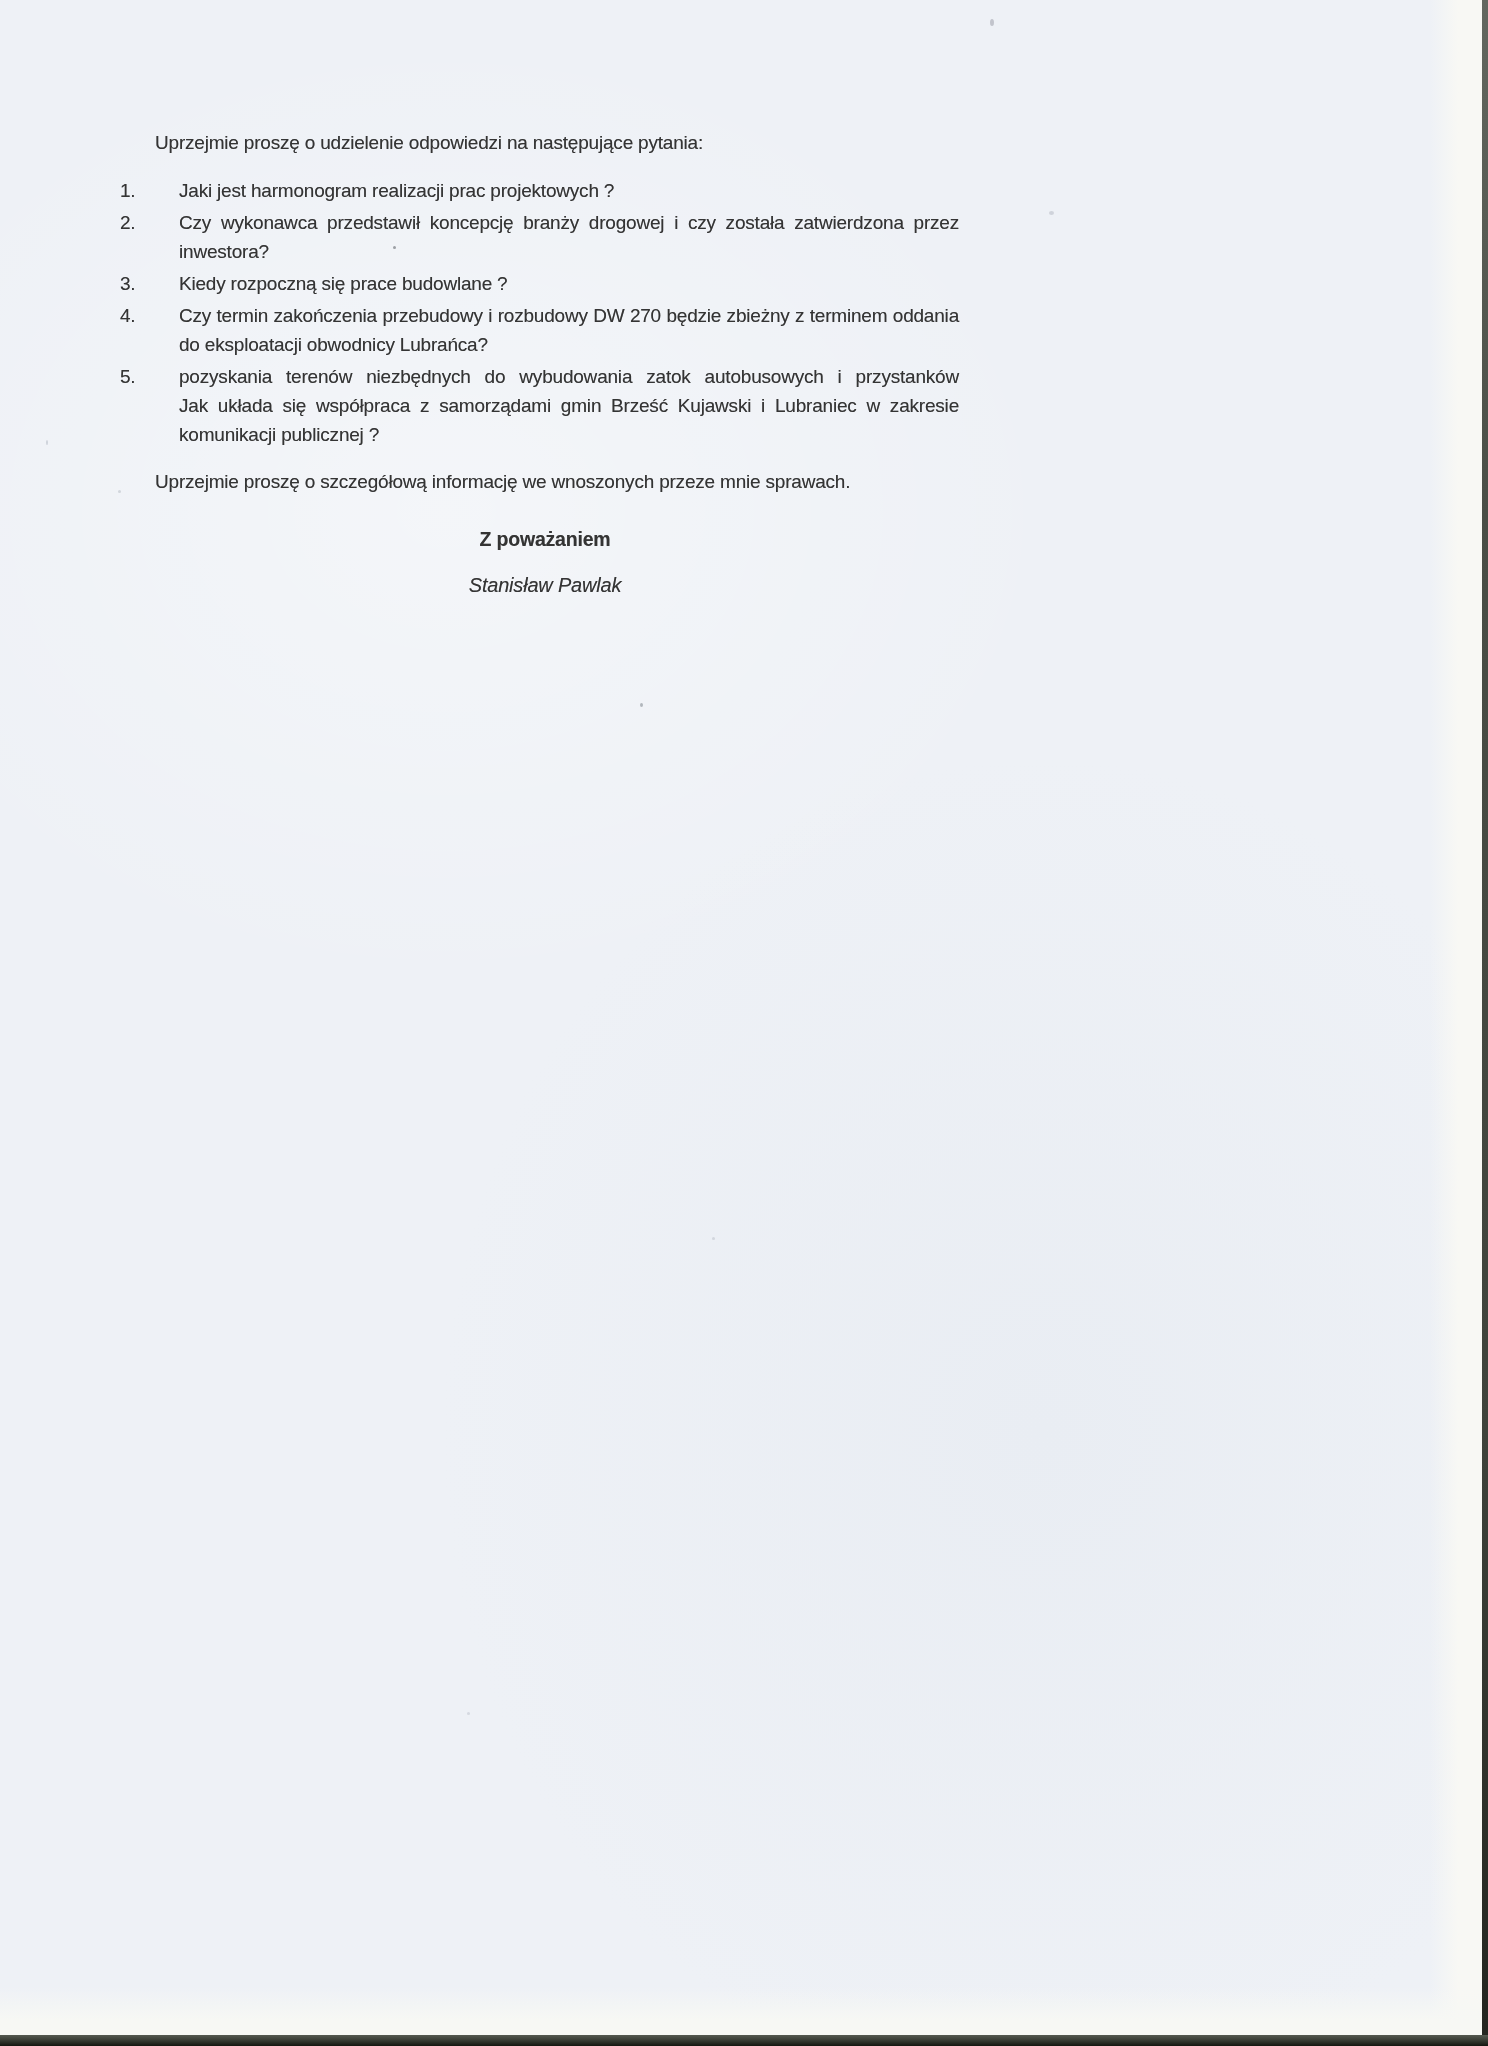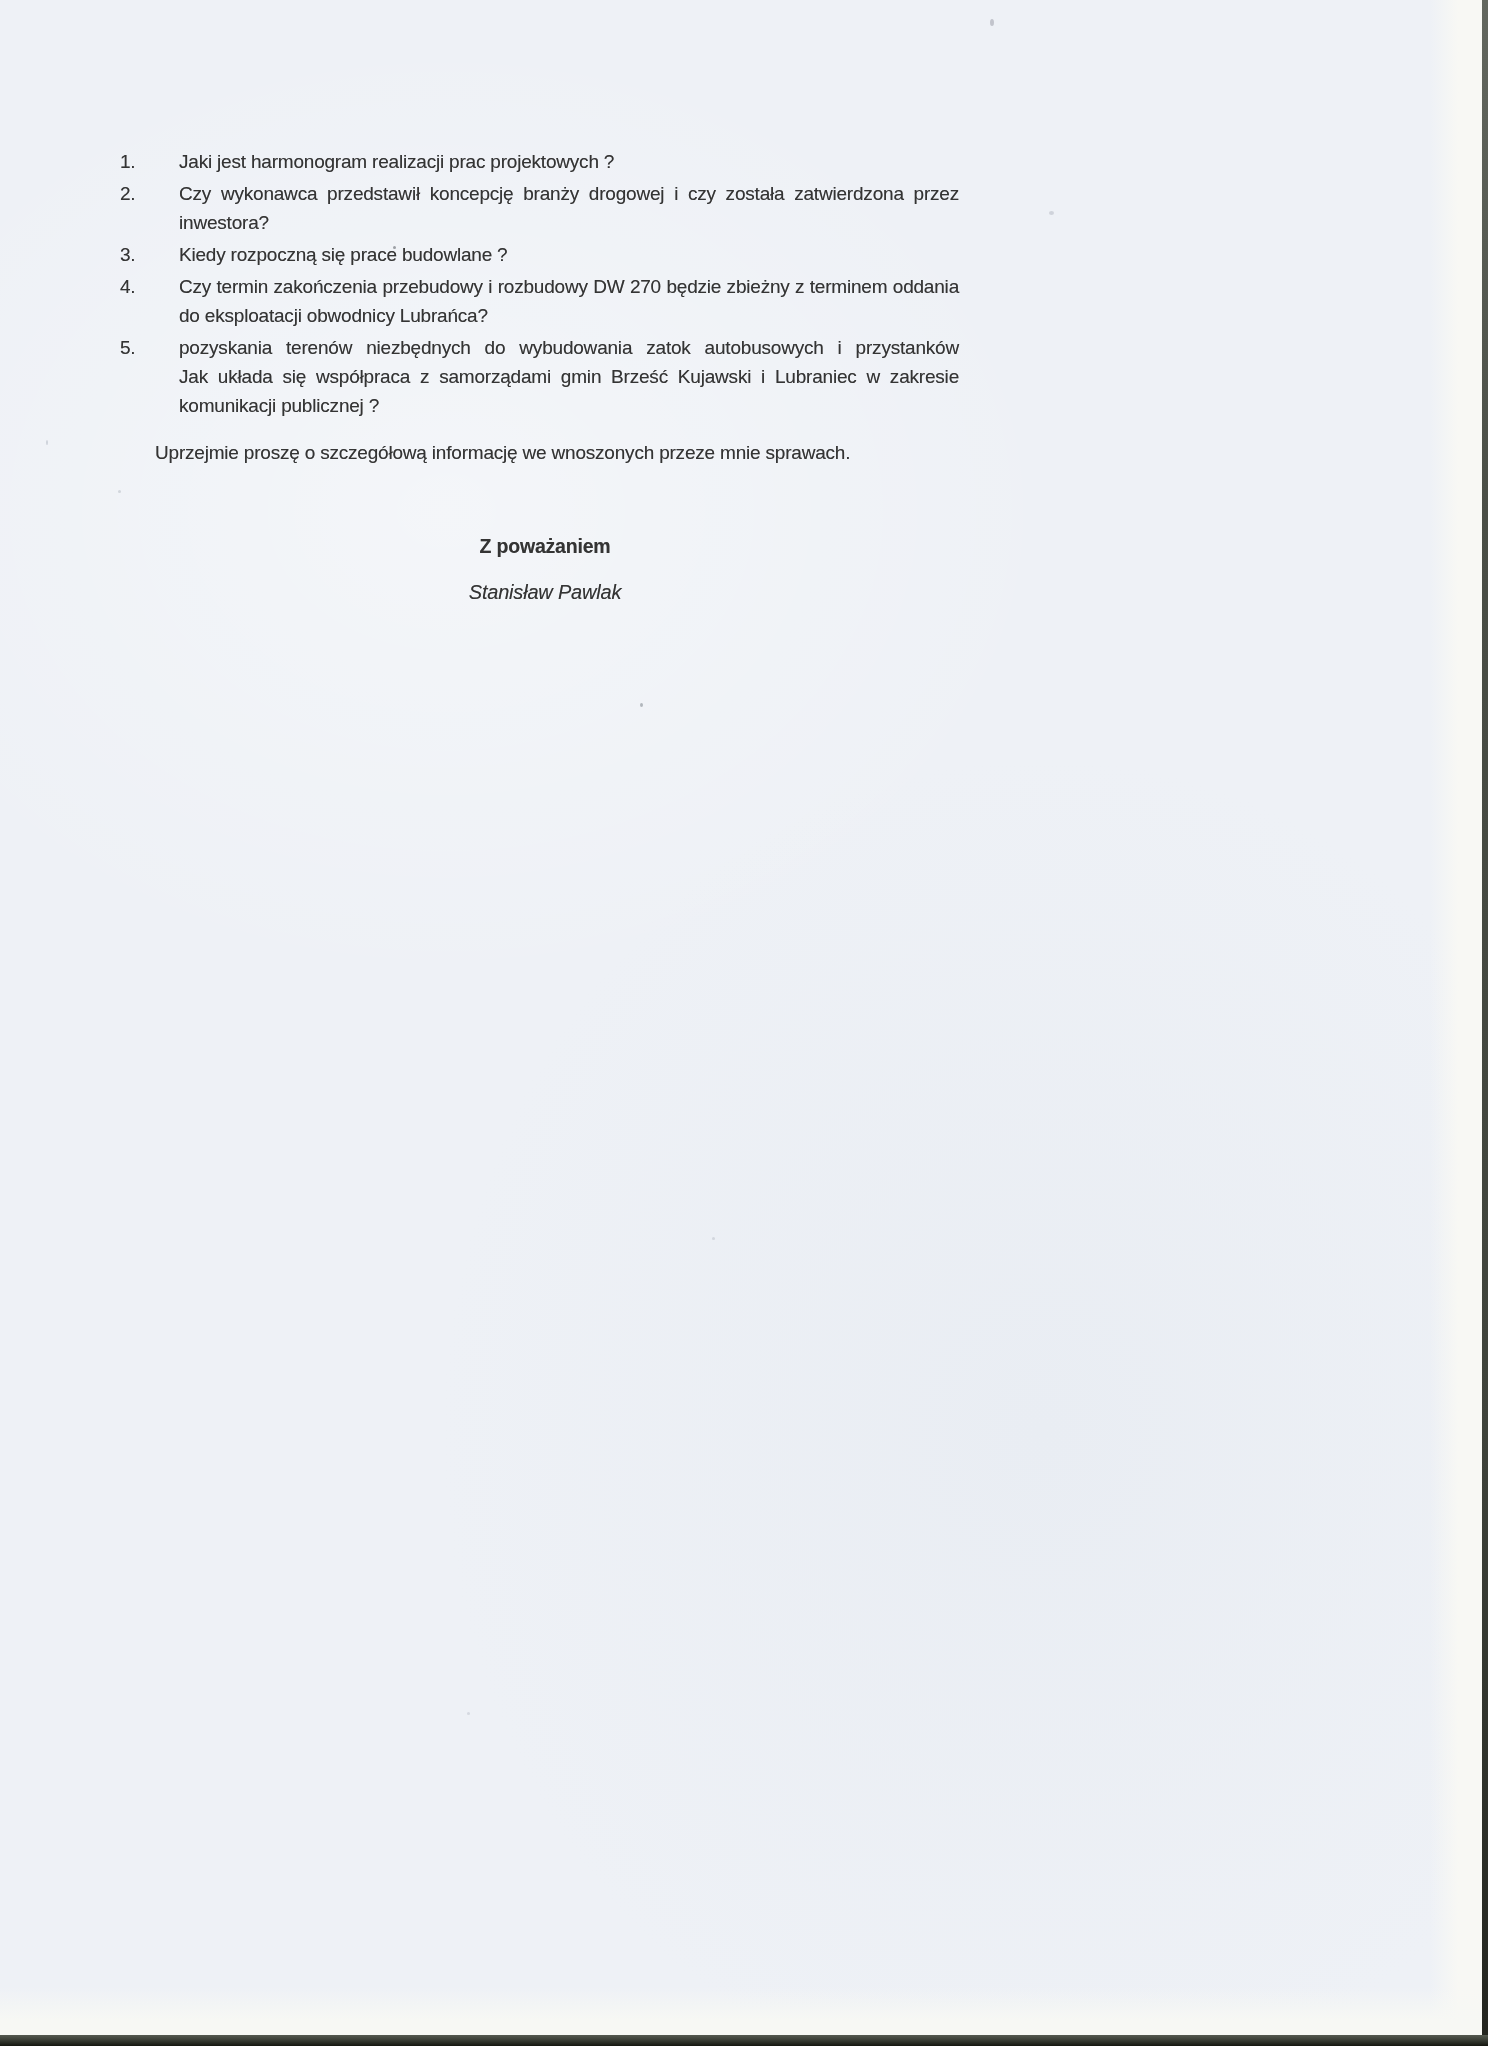--- a/index.html
+++ b/index.html
@@ -62,21 +62,21 @@
   }
   .line.j {
     text-align-last: justify;
   }
   .closing {
     margin-top: 18px;
   }
   .signature {
     width: 780px;
     margin-left: 37px;
-    margin-top: 65px;
+    margin-top: 29px;
     text-align: center;
   }
   .signoff {
     font-weight: bold;
     font-size: 19.5px;
     margin: 0;
   }
   .sig-name {
     font-style: italic;
     font-size: 20px;
@@ -131,20 +131,21 @@
   .s7 { left: 467px;  top: 1712px; width: 3px; height: 3px; background: #9aa2ae; opacity: .3; }
   .s8 { left: 1049px; top: 211px;  width: 5px; height: 4px; background: #888f9a; opacity: .3; }
 </style>
 </head>
 <body>
 
 <div class="page">
 
   <div class="letter">
 
+    <p class="para">Uprzejmie proszę o udzielenie odpowiedzi na następujące pytania:</p>
 
     <ol class="questions">
       <li>
         <span class="qnum">1.</span>
         <span class="line">Jaki jest harmonogram realizacji prac projektowych ?</span>
       </li>
       <li>
         <span class="qnum">2.</span>
         <span class="line j">Czy wykonawca przedstawił koncepcję branży drogowej i czy została zatwierdzona przez</span>
         <span class="line">inwestora?</span>

